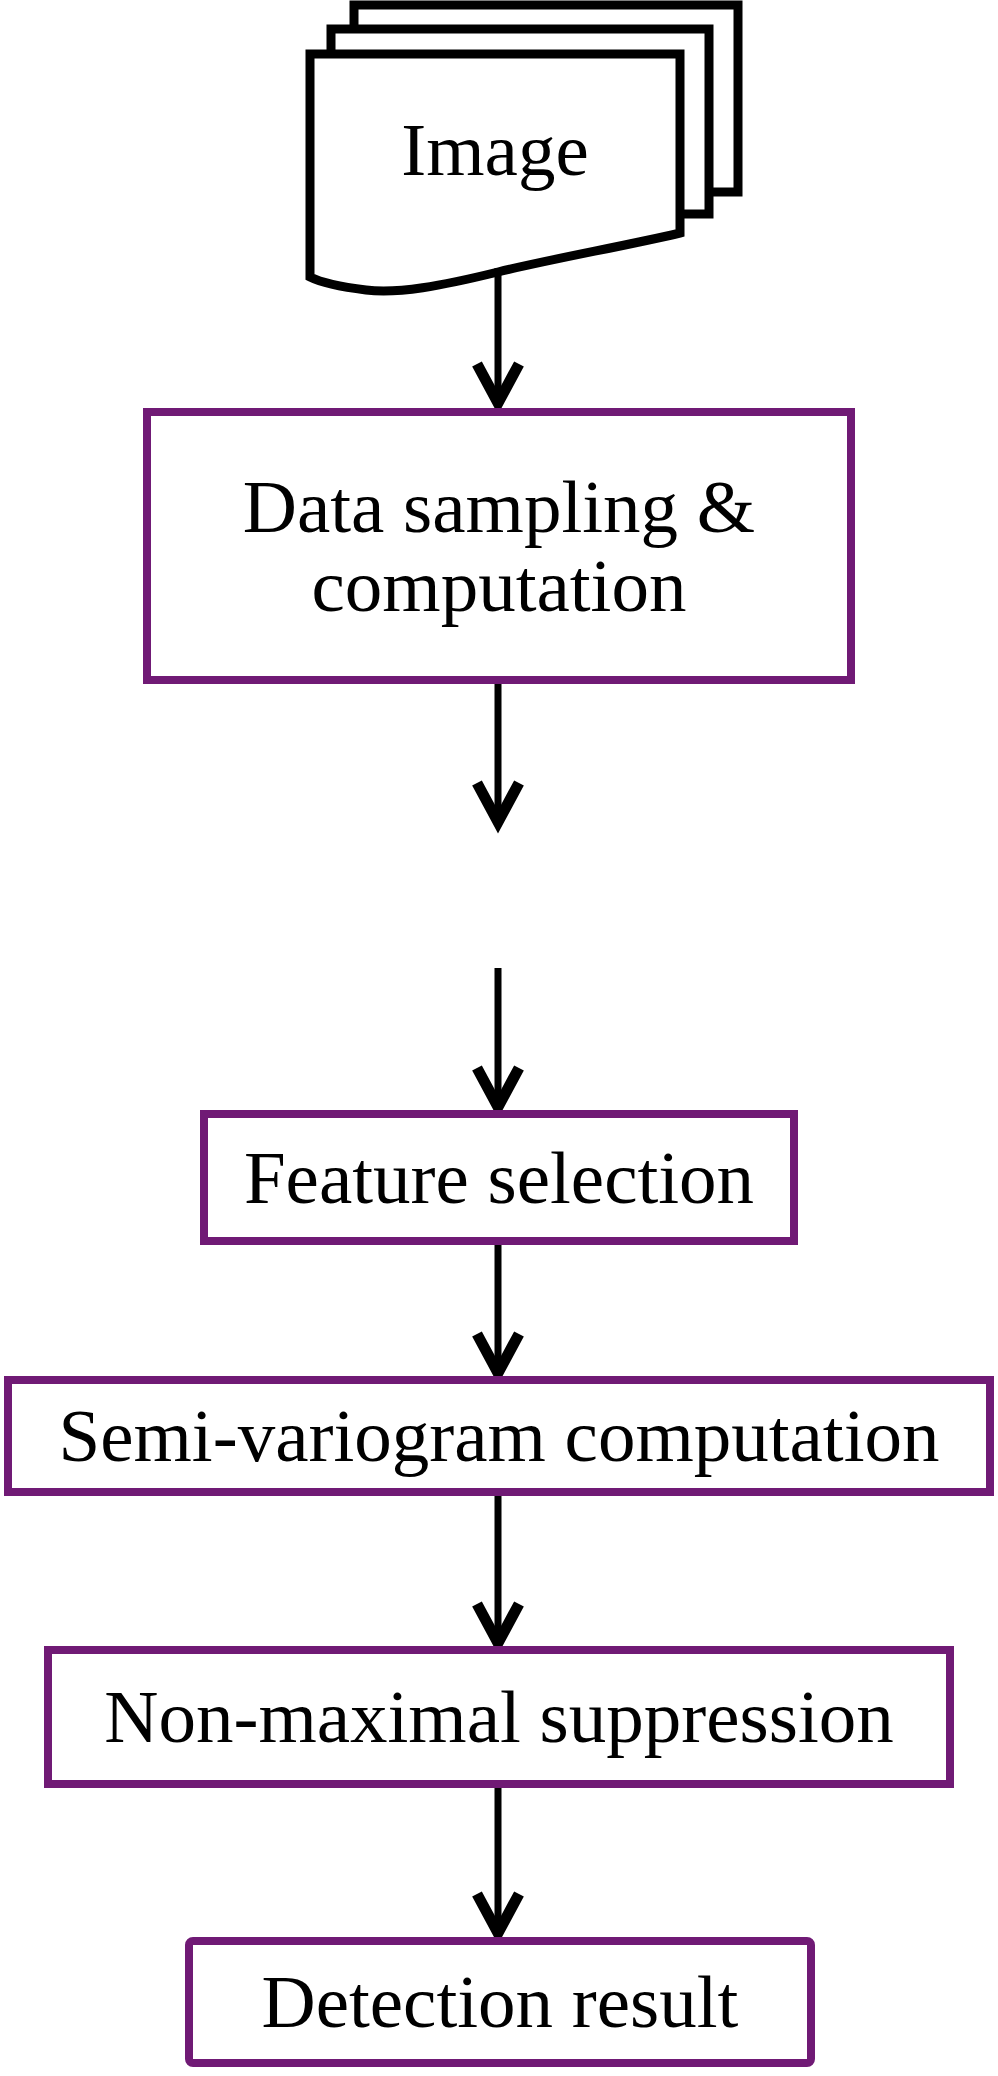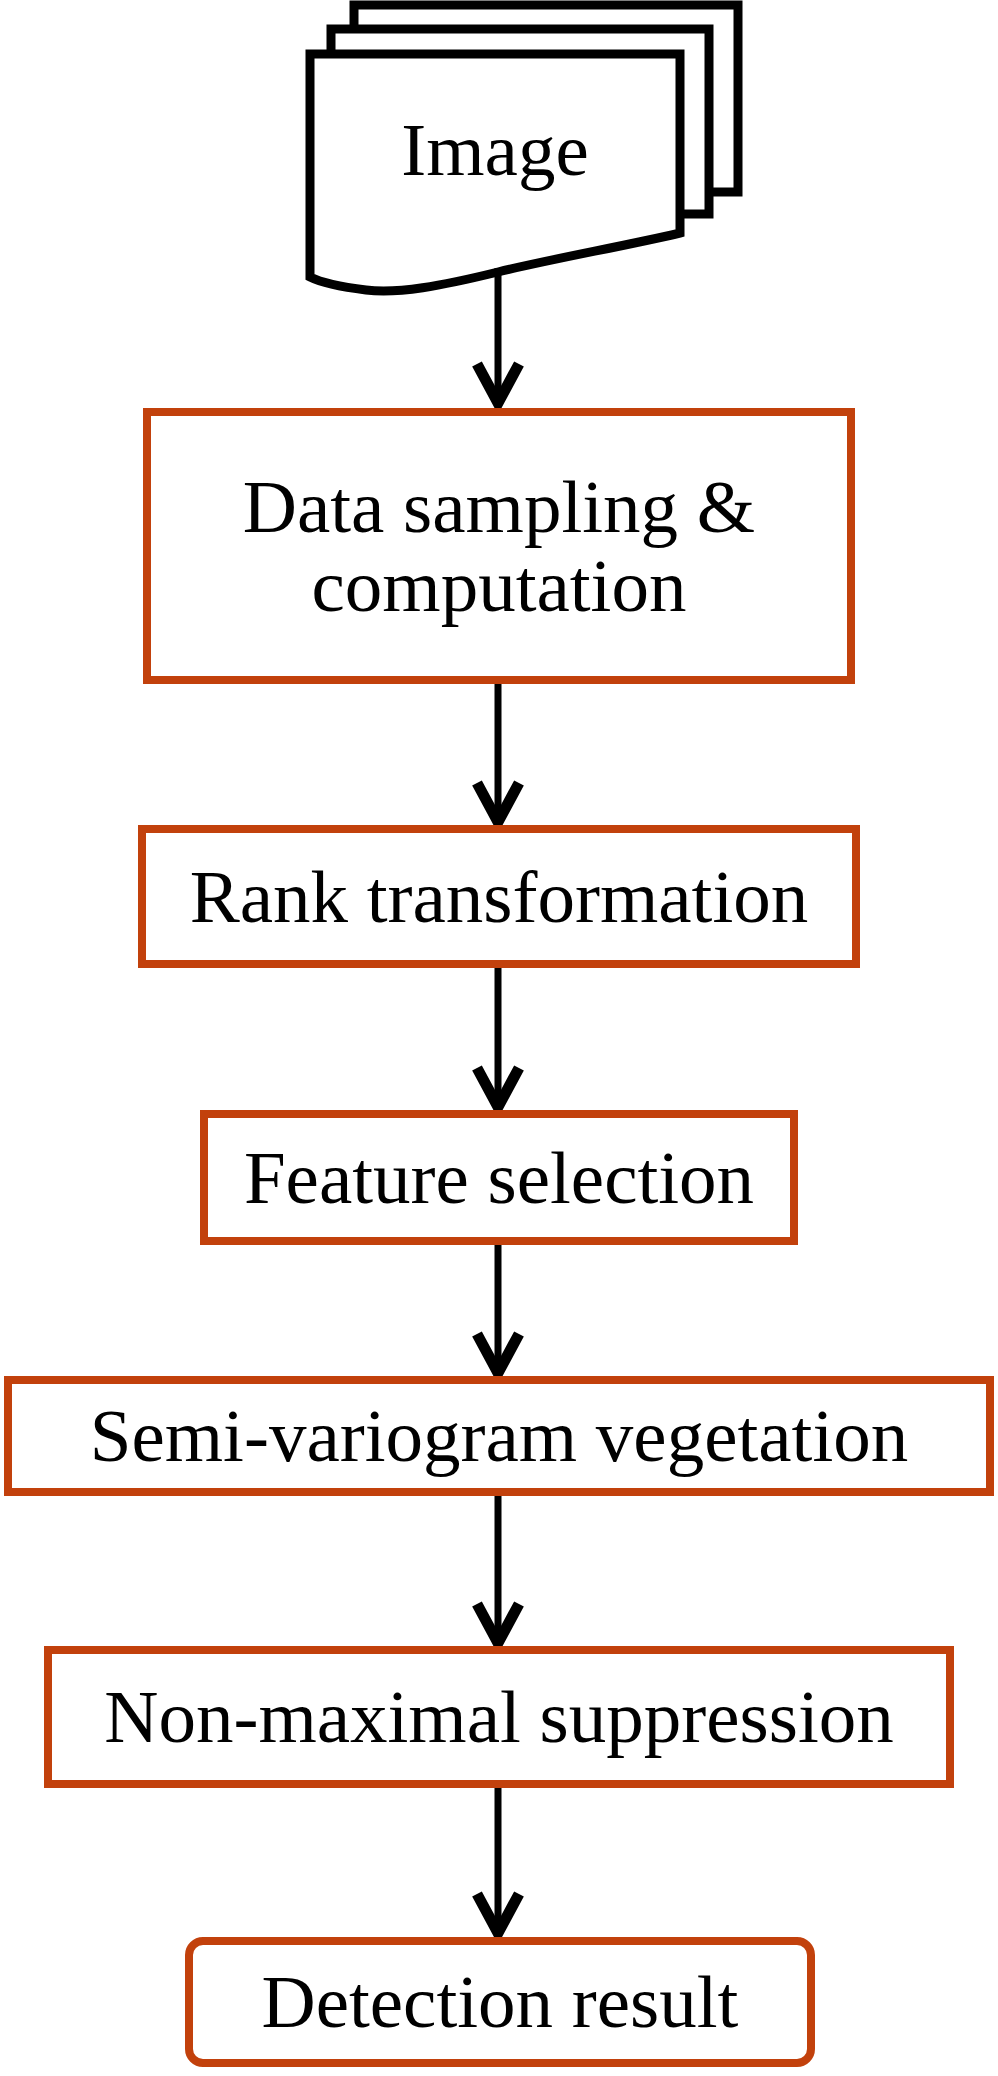--- a/index.html
+++ b/index.html
@@ -3,26 +3,26 @@
 <meta charset="utf-8">
 <style>
   html,body{margin:0;padding:0;background:#ffffff;}
   .canvas{
     position:relative;width:998px;height:2076px;background:#ffffff;
     font-family:"Liberation Serif","DejaVu Serif",serif;color:#000;
     overflow:hidden;
   }
   .layer{position:absolute;left:0;top:0;}
   .node{
-    position:absolute;box-sizing:border-box;border:8px solid #c2410c;background:#fff;
+    position:absolute;box-sizing:border-box;border:8px solid #701a75;background:#fff;
     display:flex;align-items:center;justify-content:center;
     text-align:center;font-size:75px;line-height:1.06;white-space:nowrap;
   }
   .node.multiline{white-space:normal;}
-  .terminator{border-radius:18px;}
+  .terminator{border-radius:8px;}
   .doc-label{
     position:absolute;left:310px;top:66px;width:370px;height:168px;
     display:flex;flex-direction:column;align-items:center;justify-content:center;
     font-size:75px;line-height:1.04;text-align:center;
   }
   
   #n-sampling {left:143px;top:408px;width:712px;height:276px;}
   #n-rank     {left:138px;top:825px;width:722px;height:143px;}
   #n-feature  {left:200px;top:1110px;width:598px;height:135px;}
   #n-semivar  {left:4px;  top:1376px;width:990px;height:120px;}
@@ -77,30 +77,27 @@
     <div>Image</div>
   </div>
 
   <div id="n-sampling" class="node multiline">
     <div>
       <div>Data sampling &amp;</div>
       <div>computation</div>
     </div>
   </div>
 
-  <div id="n-rank" class="node">
-    <span>Rank transformation</span>
-  </div>
 
   <div id="n-feature" class="node">
     <span>Feature selection</span>
   </div>
 
   <div id="n-semivar" class="node">
-    <span>Semi-variogram vegetation</span>
+    <span>Semi-variogram computation</span>
   </div>
 
   <div id="n-nms" class="node">
     <span>Non-maximal suppression</span>
   </div>
 
   <div id="n-result" class="node terminator">
     <span>Detection result</span>
   </div>
 

